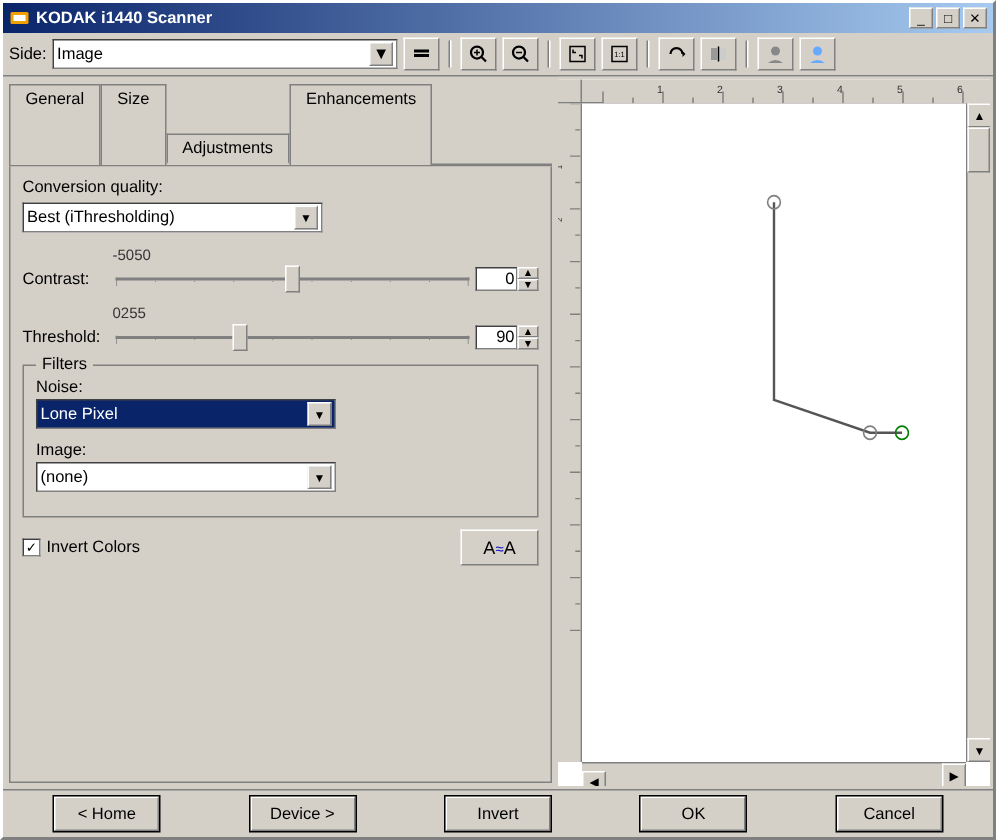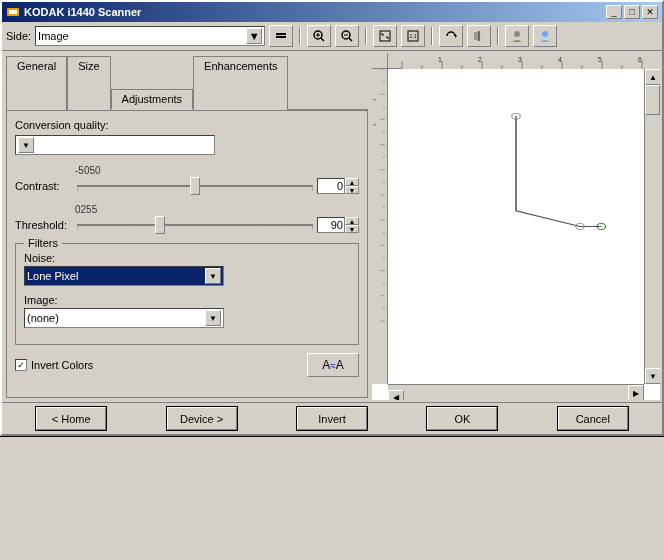--- a/index.html
+++ b/index.html
@@ -6,21 +6,21 @@
     body {
       font-family: 'MS Sans Serif', Arial, sans-serif;
       font-size: 11px;
       background: #d4d0c8;
       width: 664px;
       height: 560px;
       overflow: hidden;
     }
     .window {
       width: 664px;
-      height: 436px;
+      height: 560px;
       border: 2px solid #fff;
       border-right-color: #808080;
       border-bottom-color: #808080;
       outline: 1px solid #000;
       display: flex;
       flex-direction: column;
       background: #d4d0c8;
     }
     .title-bar {
       background: linear-gradient(to right, #0a246a, #a6caf0);
@@ -607,20 +607,21 @@
         <div class="tab">
           <span>Enhancements</span>
         </div>
       </div>
 
       <div class="tab-content">
 
         <div class="section-label">Conversion quality:</div>
         <div class="dropdown-row">
           <div class="dropdown">
+            <span class="dropdown-text">Best (iThresholding)</span>
             <div class="dropdown-btn">▼</div>
           </div>
         </div>
 
         <div class="slider-section">
           <div class="slider-scale-row">
             <span>-50</span>
             <span>50</span>
           </div>
           <div class="slider-row">

